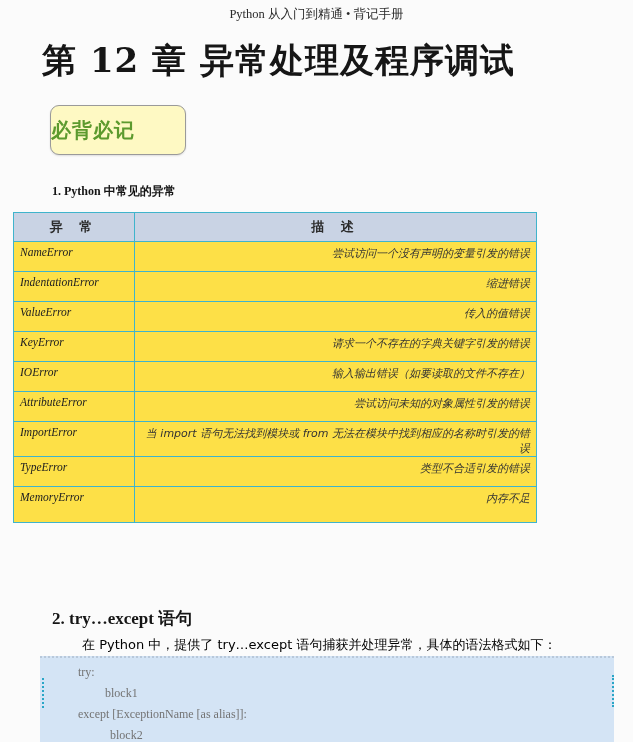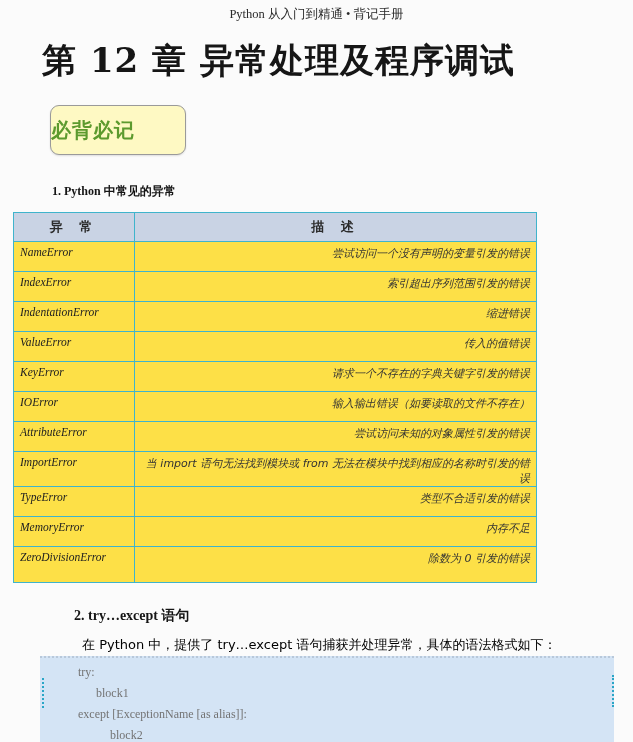--- a/index.html
+++ b/index.html
@@ -32,21 +32,21 @@
     .must-box span {
       color: #5c9a2e; font-size: 20px; font-weight: bold;
       font-family: "DejaVu Sans", "Liberation Sans", sans-serif;
       letter-spacing: 1px;
     }
     .section-heading {
       position: absolute; font-weight: bold; font-size: 12px; color: #151515;
       font-family: "Liberation Serif", "DejaVu Serif", serif;
     }
     .h1 { left: 52px; top: 183px; }
-    .h2 { left: 52px; top: 607px; font-size: 14px; margin-left: 22px; }
+    .h2 { left: 52px; top: 607px; font-size: 17px; }
 
     table.exc {
       position: absolute; left: 13px; top: 212px;
       width: 524px; border-collapse: collapse;
       font-family: "Liberation Serif", "DejaVu Serif", serif;
       font-size: 11.5px;
     }
     table.exc th, table.exc td {
       border: 1.5px solid #3fb4cc;
       padding: 0 6px;
@@ -107,24 +107,20 @@
       <th style="width:108px">异 常</th>
       <th>描 述</th>
     </tr>
   </thead>
   <tbody>
     <tr>
       <td class="name">NameError</td>
       <td class="desc">尝试访问一个没有声明的变量引发的错误</td>
     </tr>
     <tr>
-      <td class="name">IndexError</td>
-      <td class="desc">索引超出序列范围引发的错误</td>
-    </tr>
-    <tr>
       <td class="name">IndentationError</td>
       <td class="desc">缩进错误</td>
     </tr>
     <tr>
       <td class="name">ValueError</td>
       <td class="desc">传入的值错误</td>
     </tr>
     <tr>
       <td class="name">KeyError</td>
       <td class="desc">请求一个不存在的字典关键字引发的错误</td>
@@ -142,29 +138,25 @@
       <td class="desc">当 import 语句无法找到模块或 from 无法在模块中找到相应的名称时引发的错误</td>
     </tr>
     <tr>
       <td class="name">TypeError</td>
       <td class="desc">类型不合适引发的错误</td>
     </tr>
     <tr>
       <td class="name">MemoryError</td>
       <td class="desc">内存不足</td>
     </tr>
-    <tr>
-      <td class="name">ZeroDivisionError</td>
-      <td class="desc">除数为 0 引发的错误</td>
-    </tr>
   </tbody>
 </table>
 
 <div class="section-heading h2">2. try…except 语句</div>
 <div class="intro">在 Python 中，提供了 try…except 语句捕获并处理异常，具体的语法格式如下：</div>
 
 <div class="code-box"></div>
 <div class="code-dots-left"></div>
 <div class="code-dots-right"></div>
 <div class="code-line" style="left:78px; top:665px;">try:</div>
-<div class="code-line" style="left:96px; top:686px;">block1</div>
+<div class="code-line" style="left:105px; top:686px;">block1</div>
 <div class="code-line" style="left:78px; top:707px;">except [ExceptionName [as alias]]:</div>
 <div class="code-line" style="left:110px; top:728px;">block2</div>
 
 </body></html>

